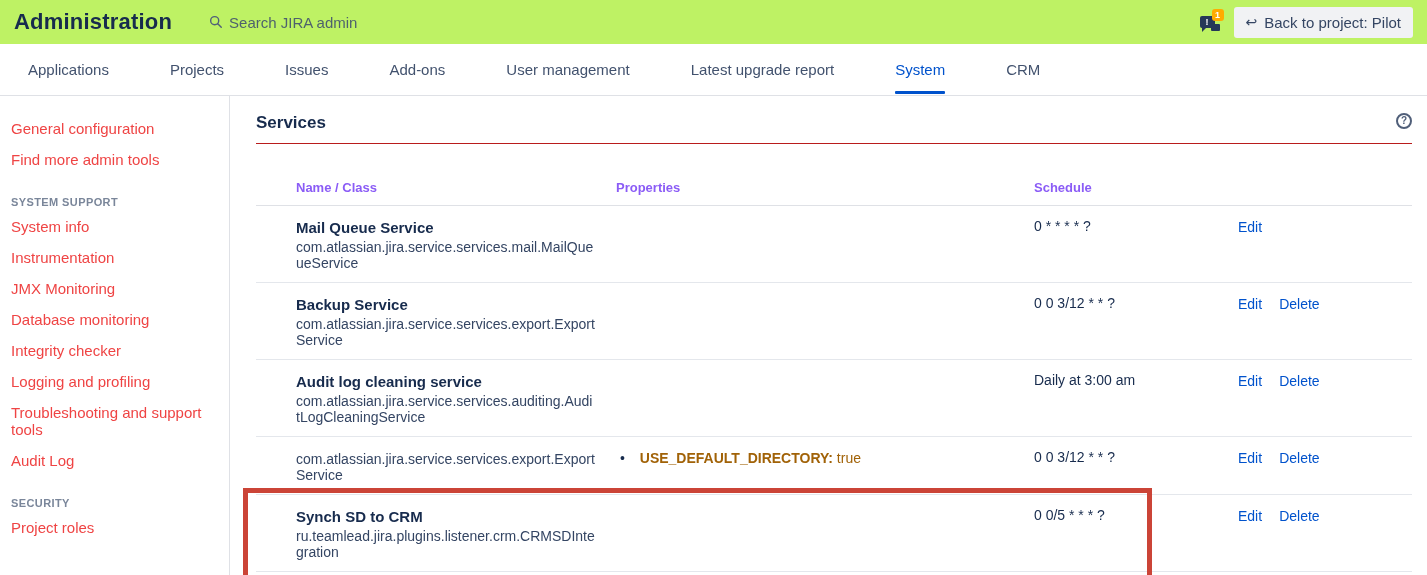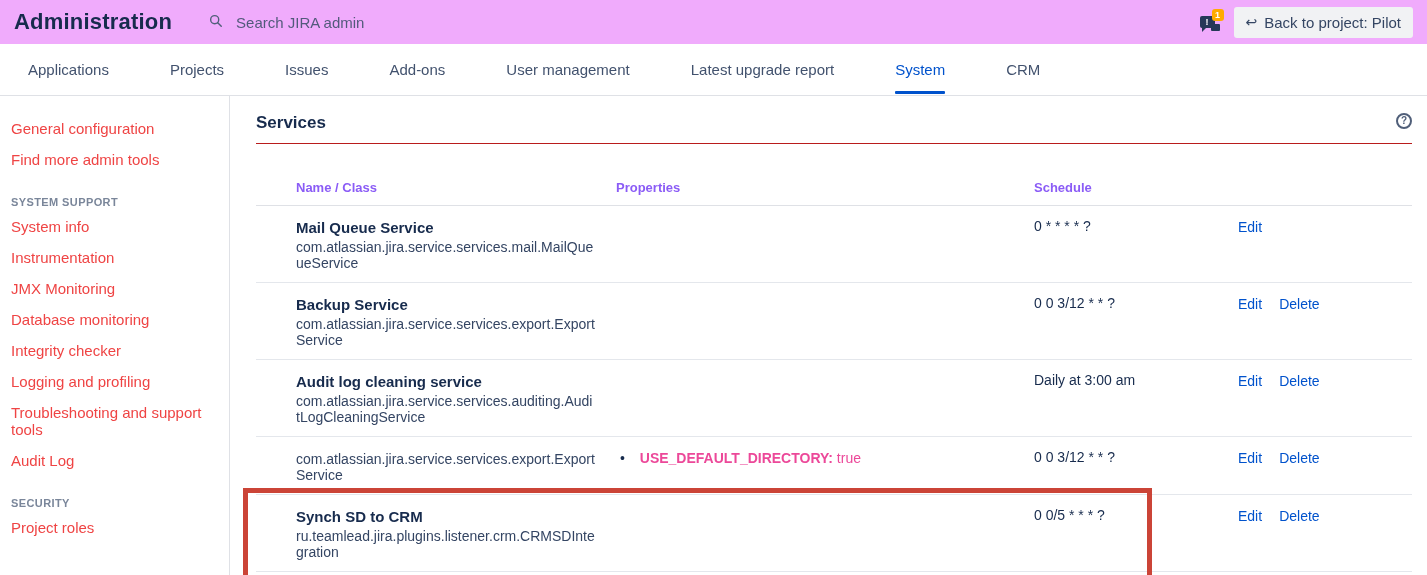--- a/index.html
+++ b/index.html
@@ -1,22 +1,22 @@
 <!DOCTYPE html>
 <html><head>
 <meta charset="utf-8">
 <style>
   * { margin:0; padding:0; box-sizing:border-box; }
   html,body { width:1427px; height:575px; overflow:hidden; background:#fff;
               font-family:"Liberation Sans","DejaVu Sans",sans-serif; color:#172b4d; }
 
   
-  .top-header { height:44px; background:#f0abfc; display:flex; align-items:center; padding:0 14px; }
+  .top-header { height:44px; background:#bef264; display:flex; align-items:center; padding:0 14px; }
   .app-title { font-size:22px; font-weight:700; color:#172b4d; letter-spacing:.2px; }
-  .search-wrap { display:flex; margin-left:37px; gap:13px; }
+  .search-wrap { display:flex; align-items:center; margin-left:37px; gap:6px; }
   .search-icon { width:14px; height:14px; display:inline-block; }
   .search-input { border:none; outline:none; background:transparent; font-size:15px; width:220px;
                   font-family:inherit; color:#172b4d; }
   .search-input::placeholder { color:#42526e; opacity:.9; }
   .header-right { margin-left:auto; display:flex; align-items:center; gap:10px; }
 
   .notif { position:relative; width:24px; height:26px; cursor:pointer; }
   .notif .bubble { position:absolute; left:0; top:7px; width:15px; height:12px; background:#253858;
                    border-radius:2px; color:#fff; font-size:9px; font-weight:700; text-align:center;
                    line-height:12px; }
@@ -61,21 +61,21 @@
   .thead-row { border-bottom:1px solid #dfe1e6; }
   .thead-row .tcell { padding-top:36px; padding-bottom:10px; font-size:13px; font-weight:700;
                       color:#8b5cf6; }
   .tcell { padding-top:12px; padding-bottom:11px; }
   .tcell-name   { width:360px; padding-left:40px; padding-right:20px; }
   .tcell-props  { width:418px; }
   .tcell-sched  { width:194px; font-size:14px; color:#172b4d; }
   .tcell-actions{ flex:1; padding-left:10px; display:flex; gap:17px; }
   .svc-name { font-size:15px; font-weight:700; color:#172b4d; line-height:19px; }
   .svc-class { font-size:14px; color:#344563; line-height:16px; word-break:break-all; margin-top:2px; }
-  .prop-item { font-size:14px; color:#ec4899; line-height:19px; padding-left:4px; }
+  .prop-item { font-size:14px; color:#a16207; line-height:19px; padding-left:4px; }
   .prop-item:before { content:"\2022"; margin-right:11px; color:#172b4d; }
   .prop-key { font-weight:700; }
   .action-link { font-size:14px; color:#0052cc; text-decoration:none; line-height:19px; cursor:pointer; }
 
   
   .highlight-frame { position:absolute; left:-13px; top:-7px; width:909px; height:93px;
                      border:5px solid #cb4437; pointer-events:none; z-index:2; }
 </style>
 </head>
 <body>

